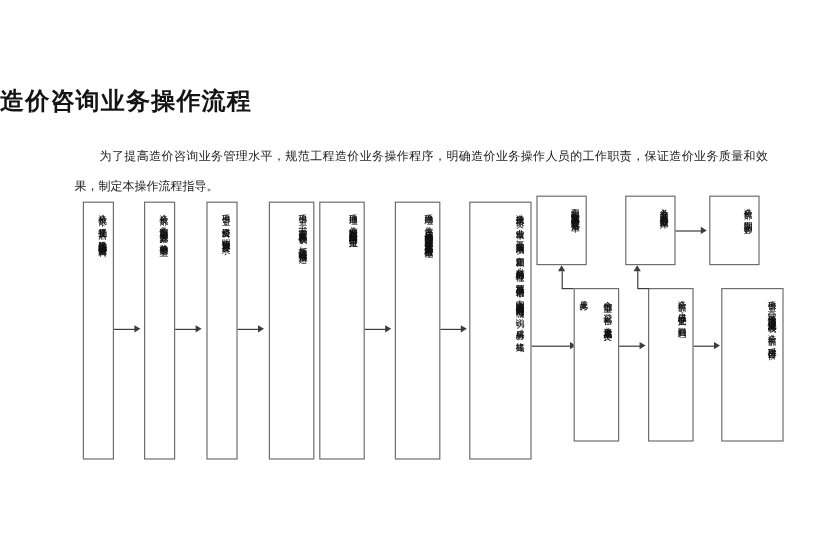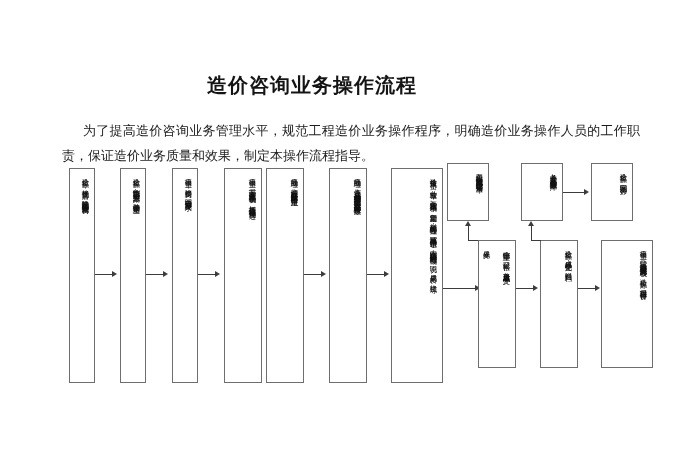--- a/index.html
+++ b/index.html
@@ -21,35 +21,34 @@
     position: absolute;
     inset: 0;
   }
 
   
   .doc-title {
     position: absolute;
     top: 72px;
     left: 0;
     width: 624px;
-    text-align: center;
     font-size: 20px;
     font-weight: bold;
     letter-spacing: 1px;
     line-height: 26px;
     font-family: "Liberation Sans", "DejaVu Sans", sans-serif;
   }
 
   
   .intro {
     position: absolute;
     top: 118px;
     left: 62px;
     width: 578px;
-    font-size: 13px;
+    font-size: 10px;
     line-height: 25px;
     text-indent: 21px;
     text-align: justify;
     font-family: "Liberation Serif", "DejaVu Serif", serif;
     color: #1b1b1b;
   }
 
   
   .flow {
     position: absolute;

